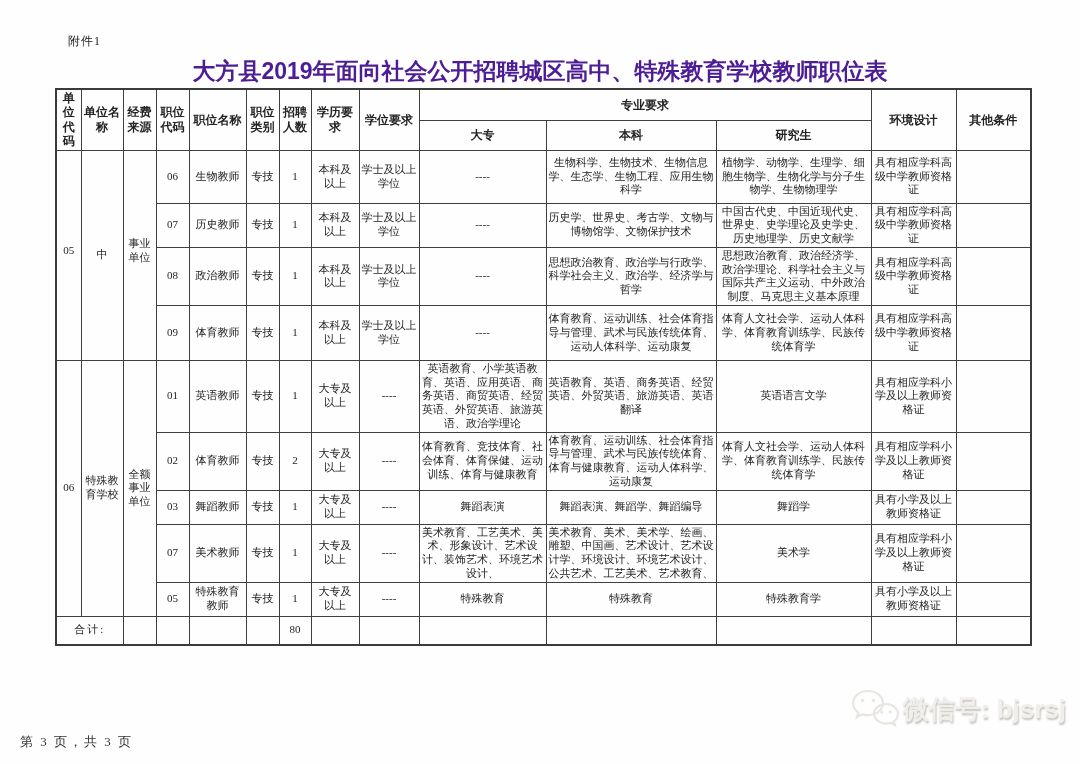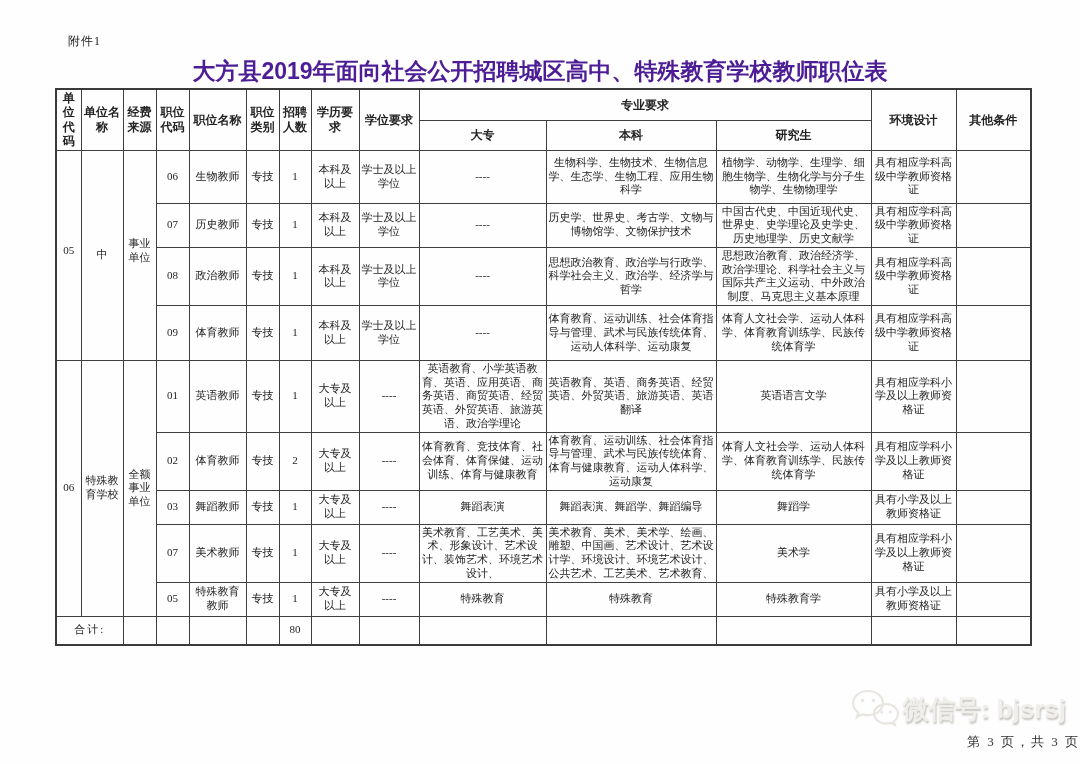--- a/index.html
+++ b/index.html
@@ -36,21 +36,21 @@
   td.unitname-cont { vertical-align:top; padding-top:8px; font-size:13px; }
   td.funding-cell { word-break:break-all;margin-left:25px; }
 
   tr.h-top { height:24px; } tr.h-sub { height:23px; }
   tr.r-a1 { height:53px; } tr.r-a2 { height:44px; } tr.r-a3 { height:43px; } tr.r-a4 { height:55px; }
   tr.r-b1 { height:68px; } tr.r-b2 { height:55px; } tr.r-b3 { height:34px; } tr.r-b4 { height:52px; } tr.r-b5 { height:34px; }
   tr.r-total { height:29px; }
   tr.r-total td { border-top:1.5px solid #333;margin-top:12px; }
   td.total-label { font-size:13px; letter-spacing:2px; }
 
-  .page-footer { position:absolute; left:0; top:733px; width:1080px; text-align:right;
+  .page-footer { position:absolute; left:0; top:733px; width:1080px; text-align:left;
     font-size:13px; letter-spacing:2px; color:#333;padding-left:20px; }
 
   .watermark { position:absolute; right:14px; top:688px; display:flex; align-items:center; gap:4px;
     color:#f1efec; text-shadow:1px 1.5px 2px rgba(150,145,138,0.55), -0.5px -0.5px 0 rgba(255,255,255,0.8);
     font-family:"Liberation Sans","DejaVu Sans",sans-serif; font-size:26px; font-weight:bold; }
   .wechat-icon { width:48px; height:42px; opacity:0.9; }
 </style>
 </head>
 <body>
 

